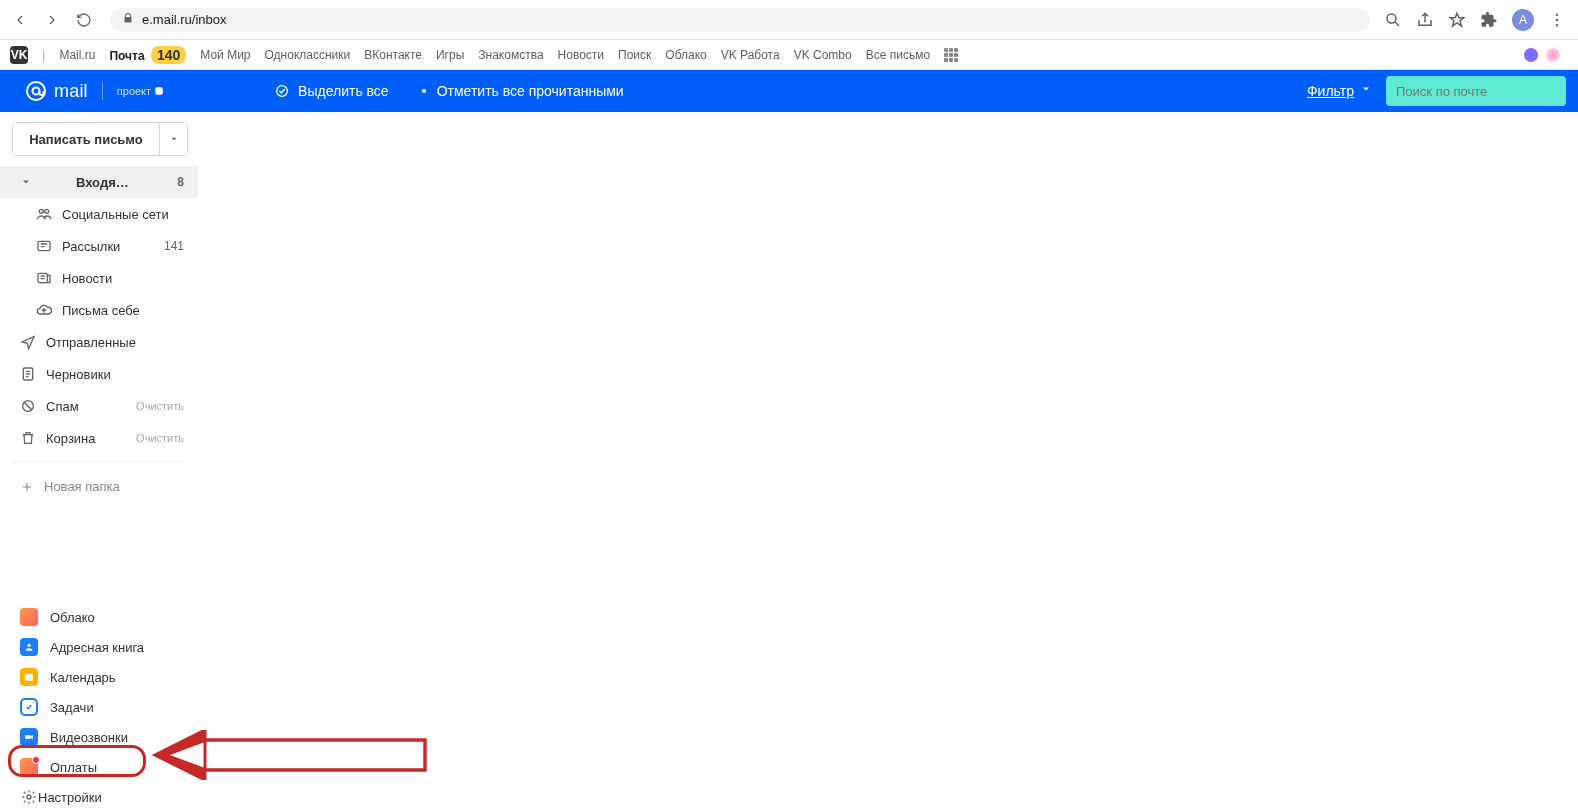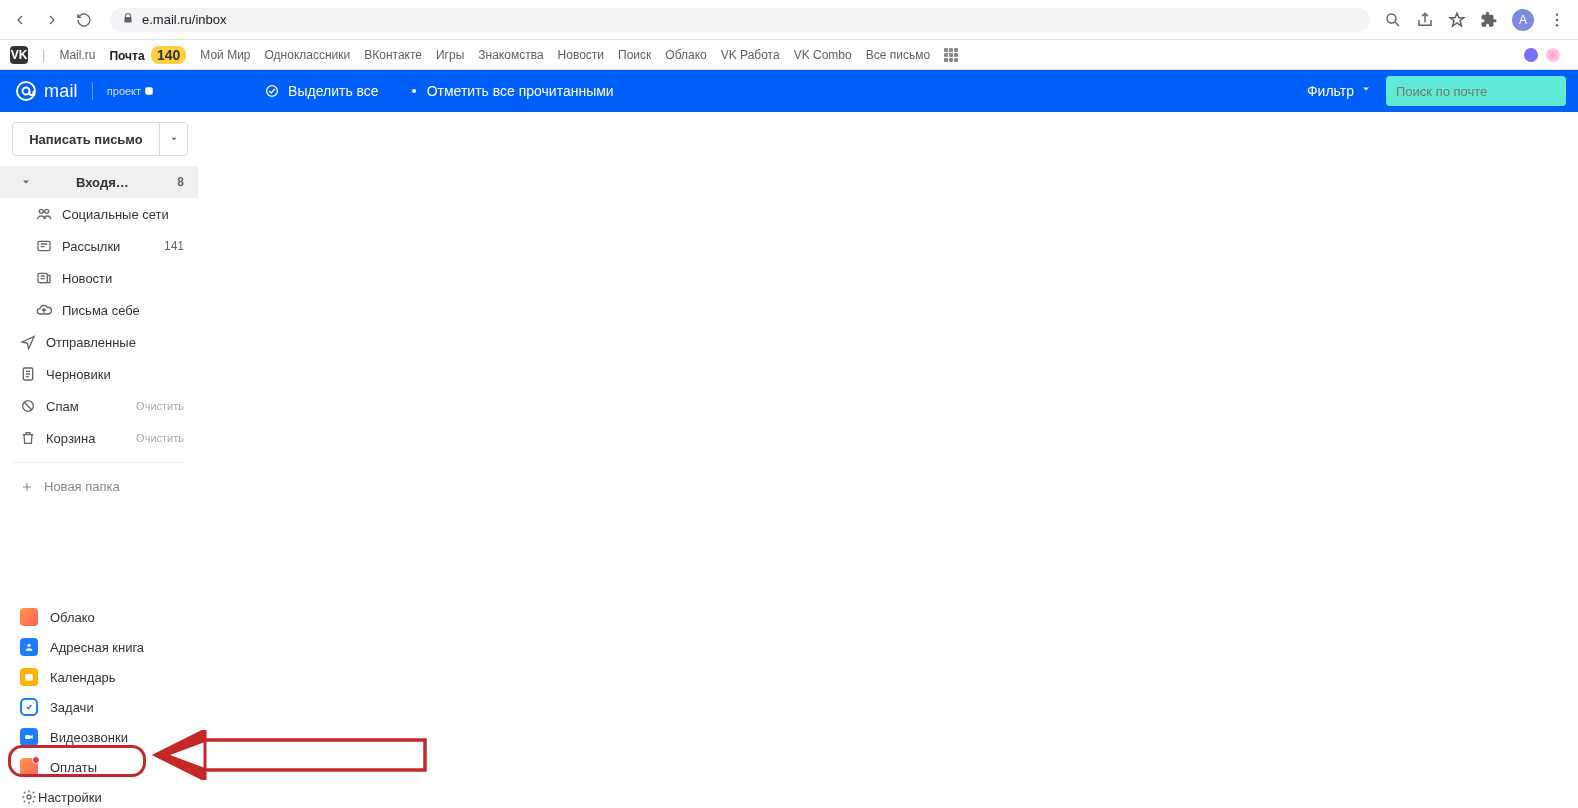--- a/index.html
+++ b/index.html
@@ -23,29 +23,29 @@
   .bm-link { color:#5f5f5f; font-size:12px; cursor:pointer; white-space:nowrap; }
   .bm-link.bold { color:#222; font-weight:700; }
   .bm-badge { background:#ffcf42; color:#333; font-size:14px; border-radius:8px; padding:1px 6px; margin-left:3px;text-align:center;}
   .bm-apps { width:14px; height:14px; display:grid; grid-template-columns:repeat(3,4px); grid-template-rows:repeat(3,4px); gap:1px; }
   .bm-apps span{ background:#888; border-radius:1px;}
   .bm-right { margin-left:auto; display:flex; gap:8px; align-items:center; padding-right:8px;}
   .circ { width:14px; height:14px; border-radius:50%; }
 
   
   .mail-header { height: 42px; background:#005ff9; display:flex; align-items:center; color:#fff; position:relative; }
-  .logo-wrap { display:flex; align-items:center; gap:6px; padding-left:14px; }
+  .logo-wrap { display:flex; align-items:center; gap:6px; padding-left:24px; }
   .logo-at { width:24px; height:24px; }
   .logo-text { font-size:18px; font-weight:400; letter-spacing:0.2px; }
   .logo-sep { width:1px; height:18px; background:rgba(255,255,255,0.4); margin:0 8px; }
   .logo-proj { font-size:11px; color:rgba(255,255,255,0.8); display:flex; align-items:center; gap:3px;}
   .hdr-actions { display:flex; align-items:center; gap:30px; margin-left:110px; font-size:14px; }
   .hdr-action { display:flex; align-items:center; gap:8px; cursor:pointer; }
   .hdr-right { position:absolute; right:12px; display:flex; align-items:center; gap:14px; }
-  .filter-btn { display:flex; align-items:flex-start; gap:6px; font-size:14px; cursor:pointer; }
+  .filter-btn { display:flex; align-items:flex-start; gap:6px; font-size:14px; cursor:pointer;text-decoration:underline; }
   .search-box { width:180px; height:30px; background:#5eead4; border-radius:4px; display:flex; align-items:center; padding:0 10px; color:#999; font-size:13px; justify-content:space-between; }
   .search-box input { border:none; outline:none; flex:1; font-size:13px; color:#333; background:transparent; }
 
   
   .app-body { display:flex; height: calc(808px - 30px - 30px - 42px); }
   .sidebar { width: 198px; padding:10px 0 0 0; position:relative; }
   .main-area { flex:1; }
 
   .compose-row { display:flex; margin:0 10px 10px 12px; border:1px solid #d9d9d9; border-radius:4px; overflow:hidden; height:34px; }
   .compose-btn { flex:1; display:flex; align-items:center; justify-content:center; font-size:13px; font-weight:700; color:#333; cursor:pointer; background:#fff;}

